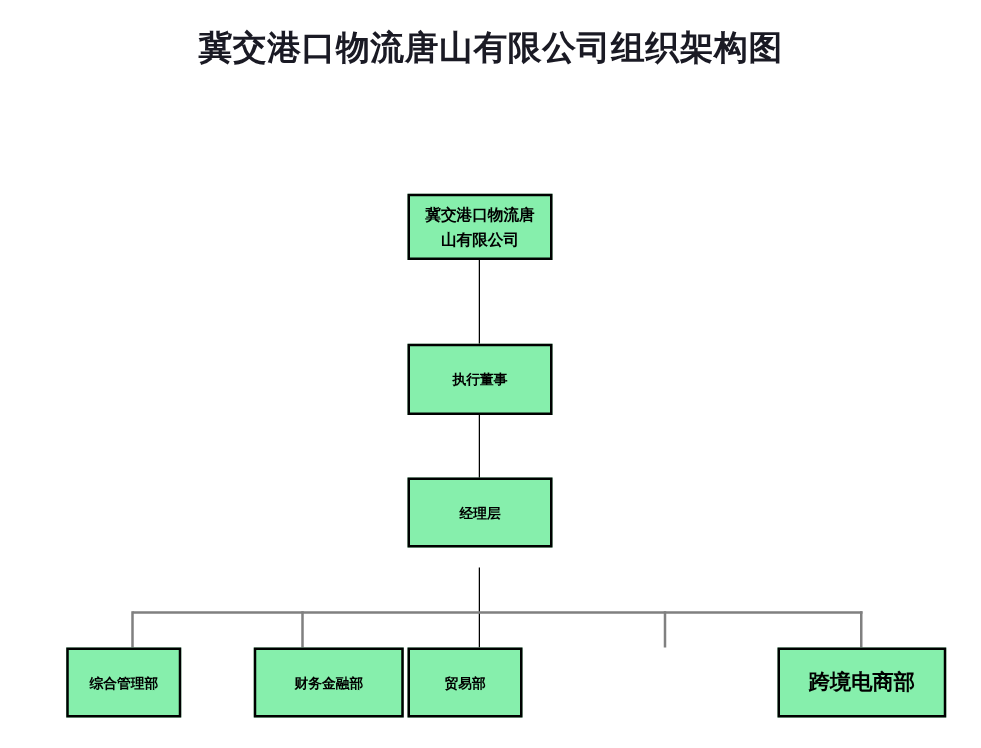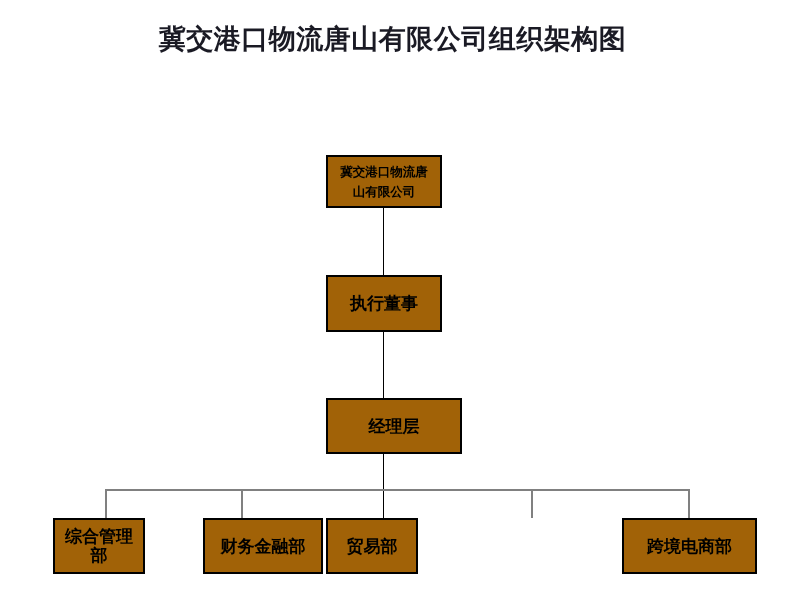--- a/index.html
+++ b/index.html
@@ -36,32 +36,32 @@
     font-weight: 700;
     color: #1a1a24;
     letter-spacing: 0.5px;
     white-space: nowrap;
   }
 
   
   .node {
     position: absolute;
     box-sizing: border-box;
-    background: #a16207;
+    background: #86efac;
     border: 2px solid #000000;
     display: flex;
     align-items: center;
     justify-content: center;
     text-align: center;
     z-index: 3;
   }
   .node-label {
     font-family: "DejaVu Sans", "Liberation Sans", sans-serif;
     font-weight: 700;
-    font-size: 17px;
+    font-size: 11px;
     line-height: 19px;
     color: #000000;
     padding: 0 4px;
     white-space: pre-line;
   }
   .node-label.multiline {
     font-size: 12.5px;
     line-height: 20px;
   }
   .node-label.wide {
@@ -78,22 +78,22 @@
   
   #node-executive-director {
     left: 326px;
     top: 275px;
     width: 116px;
     height: 57px;
   }
   
   #node-management-layer {
     left: 326px;
-    top: 398px;
-    width: 136px;
+    top: 382px;
+    width: 116px;
     height: 56px;
   }
 
   
   .node-dept {
     top: 518px;
     height: 56px;
   }
   #node-dept-0 { left: 53px;  width: 92px; }
   #node-dept-1 { left: 203px; width: 120px; }

